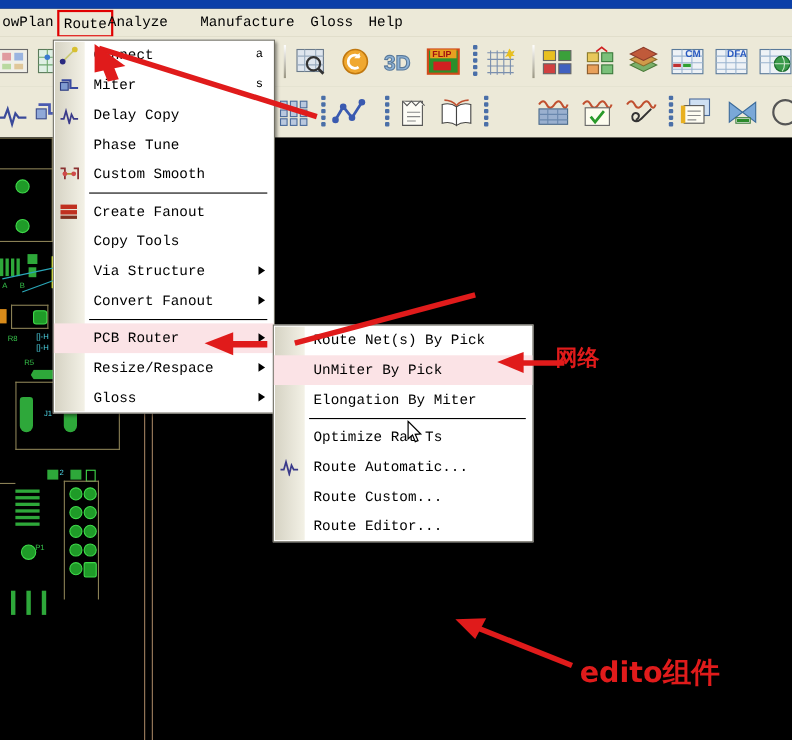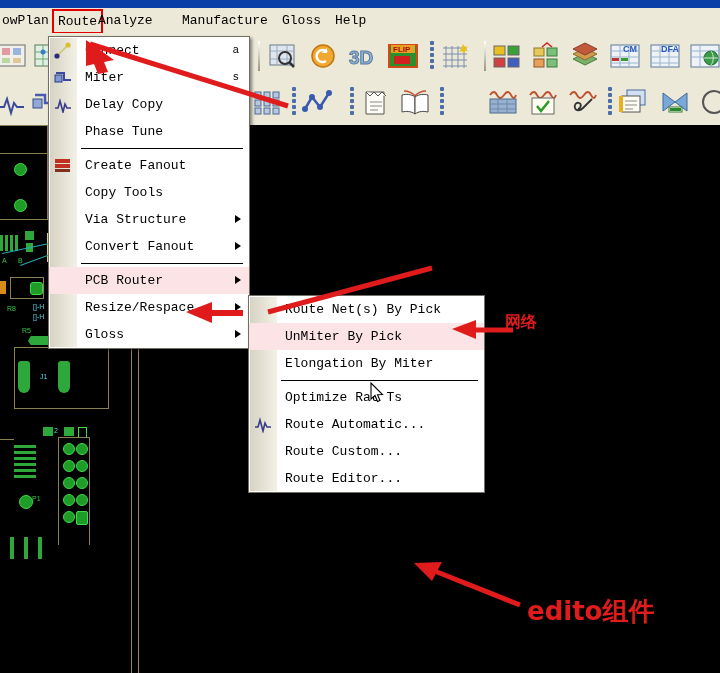--- a/index.html
+++ b/index.html
@@ -505,20 +505,31 @@
           <path d="M2 13h3l2-7 3 11 2-8 2 4h4" stroke="#3a3a8a" stroke-width="1.6" fill="none"></path>
         </svg>
     </span>
     <span>Delay Copy</span>
   </div>
 
   <div class="mi">
     <span>Phase Tune</span>
   </div>
 
+  <div class="mi">
+    <span class="micon">
+      <svg width="20" height="18">
+          <path d="M2 4h4v10M14 4h4v10" stroke="#8a3030" stroke-width="1.6" fill="none"></path>
+          <path d="M6 9h8" stroke="#b09030" stroke-width="1.6"></path>
+          <circle cx="6" cy="9" r="2.2" fill="#d04a4a"></circle>
+          <circle cx="14" cy="9" r="2.2" fill="#d04a4a"></circle>
+        </svg>
+    </span>
+    <span>Custom Smooth</span>
+  </div>
 
   <div class="sep"></div>
 
   <div class="mi">
     <span class="micon">
       <svg width="20" height="18">
           <rect x="2" y="3" width="15" height="4" fill="#c03020"></rect>
           <rect x="2" y="8" width="15" height="4" fill="#c03020"></rect>
           <rect x="2" y="13" width="15" height="3" fill="#803020"></rect>
         </svg>
@@ -609,15 +620,15 @@
 
   <line x1="432" y1="268" x2="268" y2="312" stroke="#e01b1b" stroke-width="5"></line>
 
   <line x1="513" y1="330" x2="470" y2="330" stroke="#e01b1b" stroke-width="5"></line>
   <polygon points="452,329 476,320 476,339" fill="#e01b1b"></polygon>
 
   <line x1="520" y1="605" x2="432" y2="570" stroke="#e01b1b" stroke-width="5"></line>
   <polygon points="414,563 442,562 432,581" fill="#e01b1b"></polygon>
 </svg>
 
-<div class="anntext" style="left:505px;top:312px;font-size:16px;">网络</div>
+<div class="anntext" style="left:505px;top:312px;font-size:20px;">网络</div>
 
 <div class="anntext" style="left:527px;top:594px;font-size:26px;">edito组件</div>
 
 </body></html>

